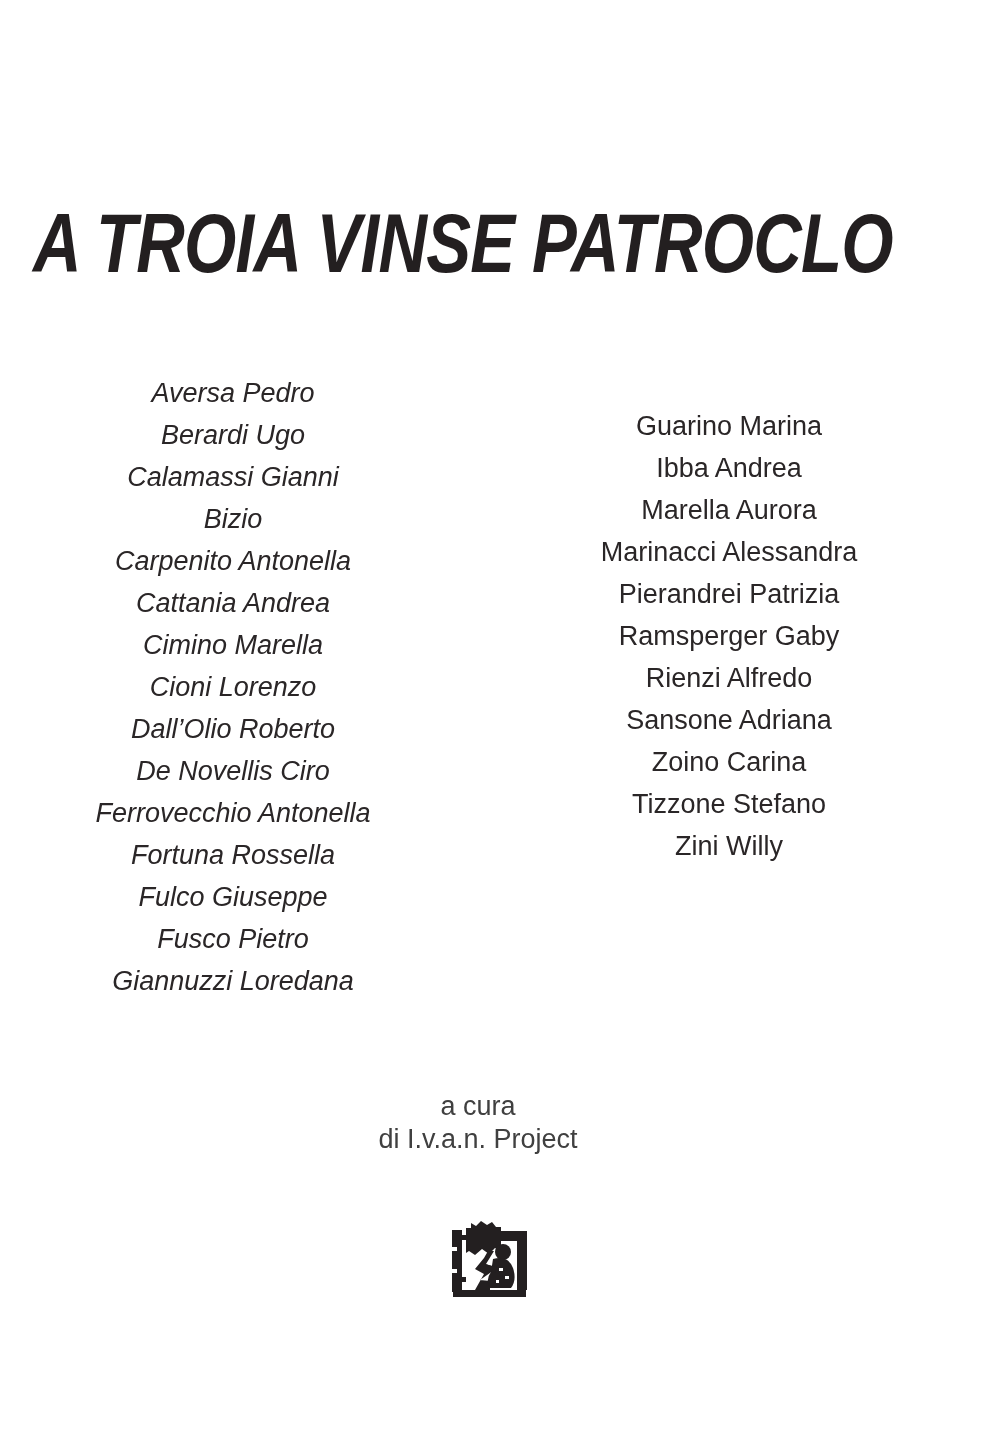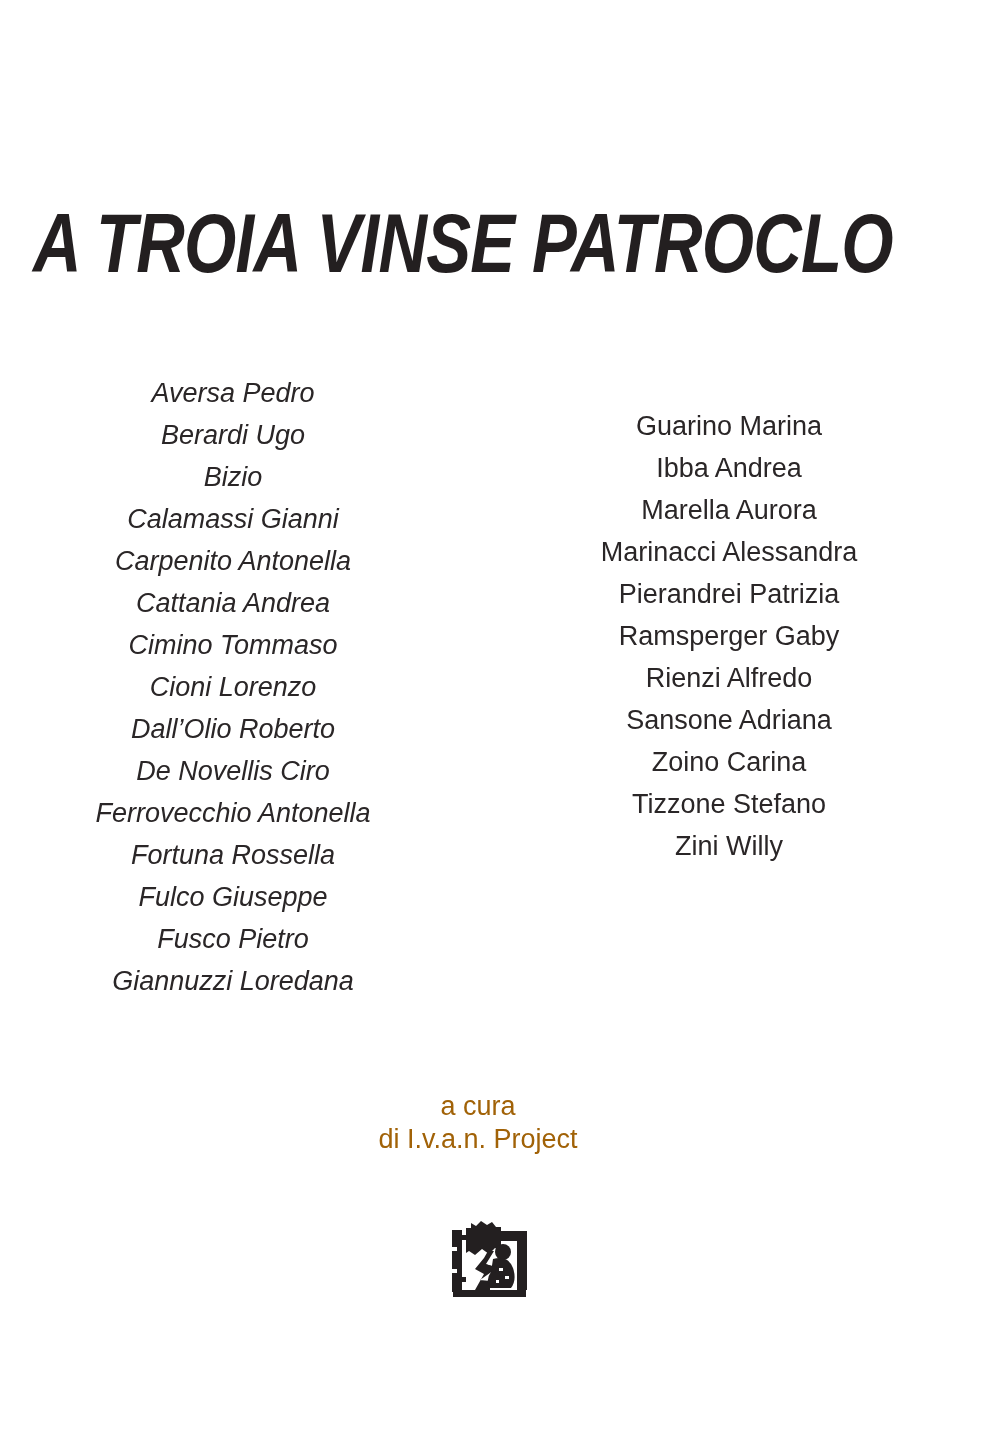--- a/index.html
+++ b/index.html
@@ -45,46 +45,46 @@
   .names-col-right { left: 509px; top: 357px; margin-top: 48px; }
   .name { white-space: nowrap; }
   .credit {
     position: absolute;
     left: 278px;
     top: 1090px;
     width: 400px;
     text-align: center;
     font-size: 27px;
     line-height: 33px;
-    color: #a16207;
+    color: #404040;
   }
   .logo-wrap {
     position: absolute;
     left: 444px;
     top: 1218px;
     width: 92px;
     height: 86px;
   }
   .logo-wrap svg { width: 100%; height: 100%; display: block; }
 </style>
 </head>
 <body>
 
 <div class="page">
 
   <h1 class="book-title">A TROIA VINSE PATROCLO</h1>
 
   <div class="names-col names-col-left">
       <div class="name">Aversa Pedro</div>
       <div class="name">Berardi Ugo</div>
+      <div class="name">Calamassi Gianni</div>
       <div class="name">Bizio</div>
-      <div class="name">Calamassi Gianni</div>
       <div class="name">Carpenito Antonella</div>
       <div class="name">Cattania Andrea</div>
-      <div class="name">Cimino Tommaso</div>
+      <div class="name">Cimino Marella</div>
       <div class="name">Cioni Lorenzo</div>
       <div class="name">Dall’Olio Roberto</div>
       <div class="name">De Novellis Ciro</div>
       <div class="name">Ferrovecchio Antonella</div>
       <div class="name">Fortuna Rossella</div>
       <div class="name">Fulco Giuseppe</div>
       <div class="name">Fusco Pietro</div>
       <div class="name">Giannuzzi Loredana</div>
     </div>
 

